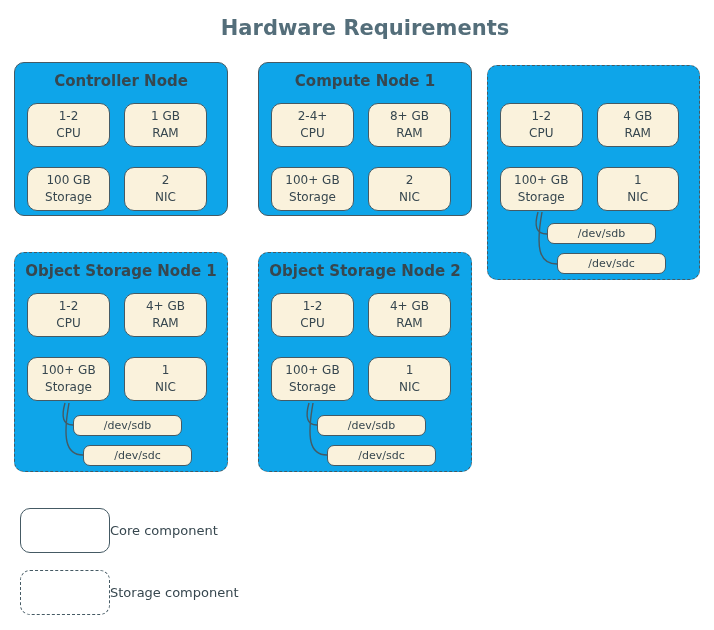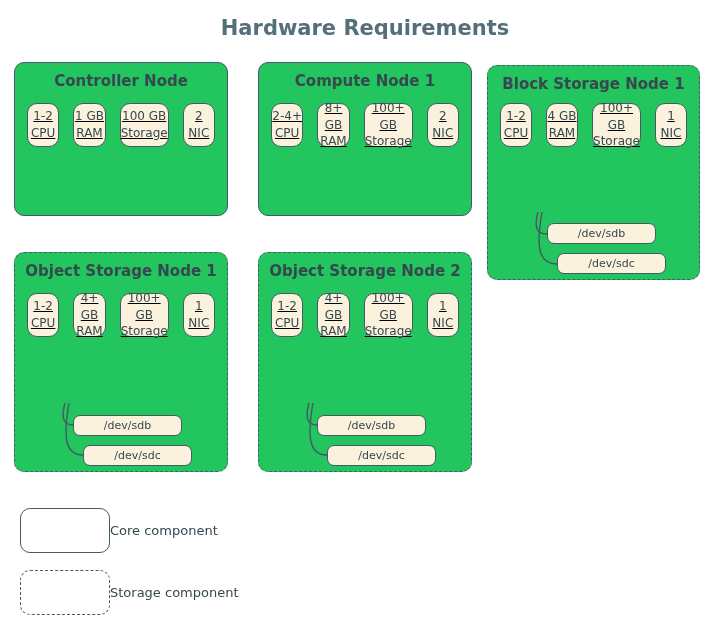--- a/index.html
+++ b/index.html
@@ -11,30 +11,30 @@
   *{box-sizing:border-box;margin:0;padding:0;}
   body{background:#ffffff;font-family:"DejaVu Sans","Liberation Sans",sans-serif;}
   .stage{position:relative;width:714px;height:630px;background:#ffffff;overflow:hidden;}
 
   .diagram-title{
     position:absolute;top:16px;left:0;width:100%;
     text-align:center;font-size:21px;font-weight:600;color:var(--title);padding-left:16px;
   }
 
   .node{
-    position:absolute;border:1.6px solid var(--line);border-radius:10px;background:#22c55e;
+    position:absolute;border:1.6px solid var(--line);border-radius:10px;background:#0ea5e9;
   }
   .node.optional{border-style:dashed;}
   .node-title{
     position:absolute;top:9px;left:0;width:100%;text-align:center;
     font-size:15px;font-weight:bold;color:var(--text);
   }
   .comp-grid{
-    position:absolute;left:12px;right:12px;
-    display:grid;grid-template-columns:1fr 1fr 1fr 1fr;column-gap:14px;row-gap:20px;text-decoration:underline;
+    position:absolute;left:12px;right:20px;
+    display:grid;grid-template-columns:1fr 1fr;column-gap:14px;row-gap:20px;
   }
   .comp{
     height:44px;background:var(--cream);border:1.5px solid var(--line);border-radius:10px;
     display:flex;flex-direction:column;align-items:center;justify-content:center;
     font-size:12px;color:var(--text);line-height:1.4;text-align:center;
   }
   .disk{
     position:absolute;width:109px;height:21px;background:var(--cream);
     border:1.4px solid var(--line);border-radius:7px;
     display:flex;align-items:center;justify-content:center;
@@ -93,21 +93,20 @@
         <span>Storage</span>
       </div>
       <div class="comp">
         <span>2</span>
         <span>NIC</span>
       </div>
     </div>
   </div>
 
   <div class="node optional" style="left:487px;top:65px;width:213px;height:215px">
-    <div class="node-title">Block Storage Node 1</div>
     <div class="comp-grid" style="top:37px">
       <div class="comp">
         <span>1-2</span>
         <span>CPU</span>
       </div>
       <div class="comp">
         <span>4 GB</span>
         <span>RAM</span>
       </div>
       <div class="comp">

